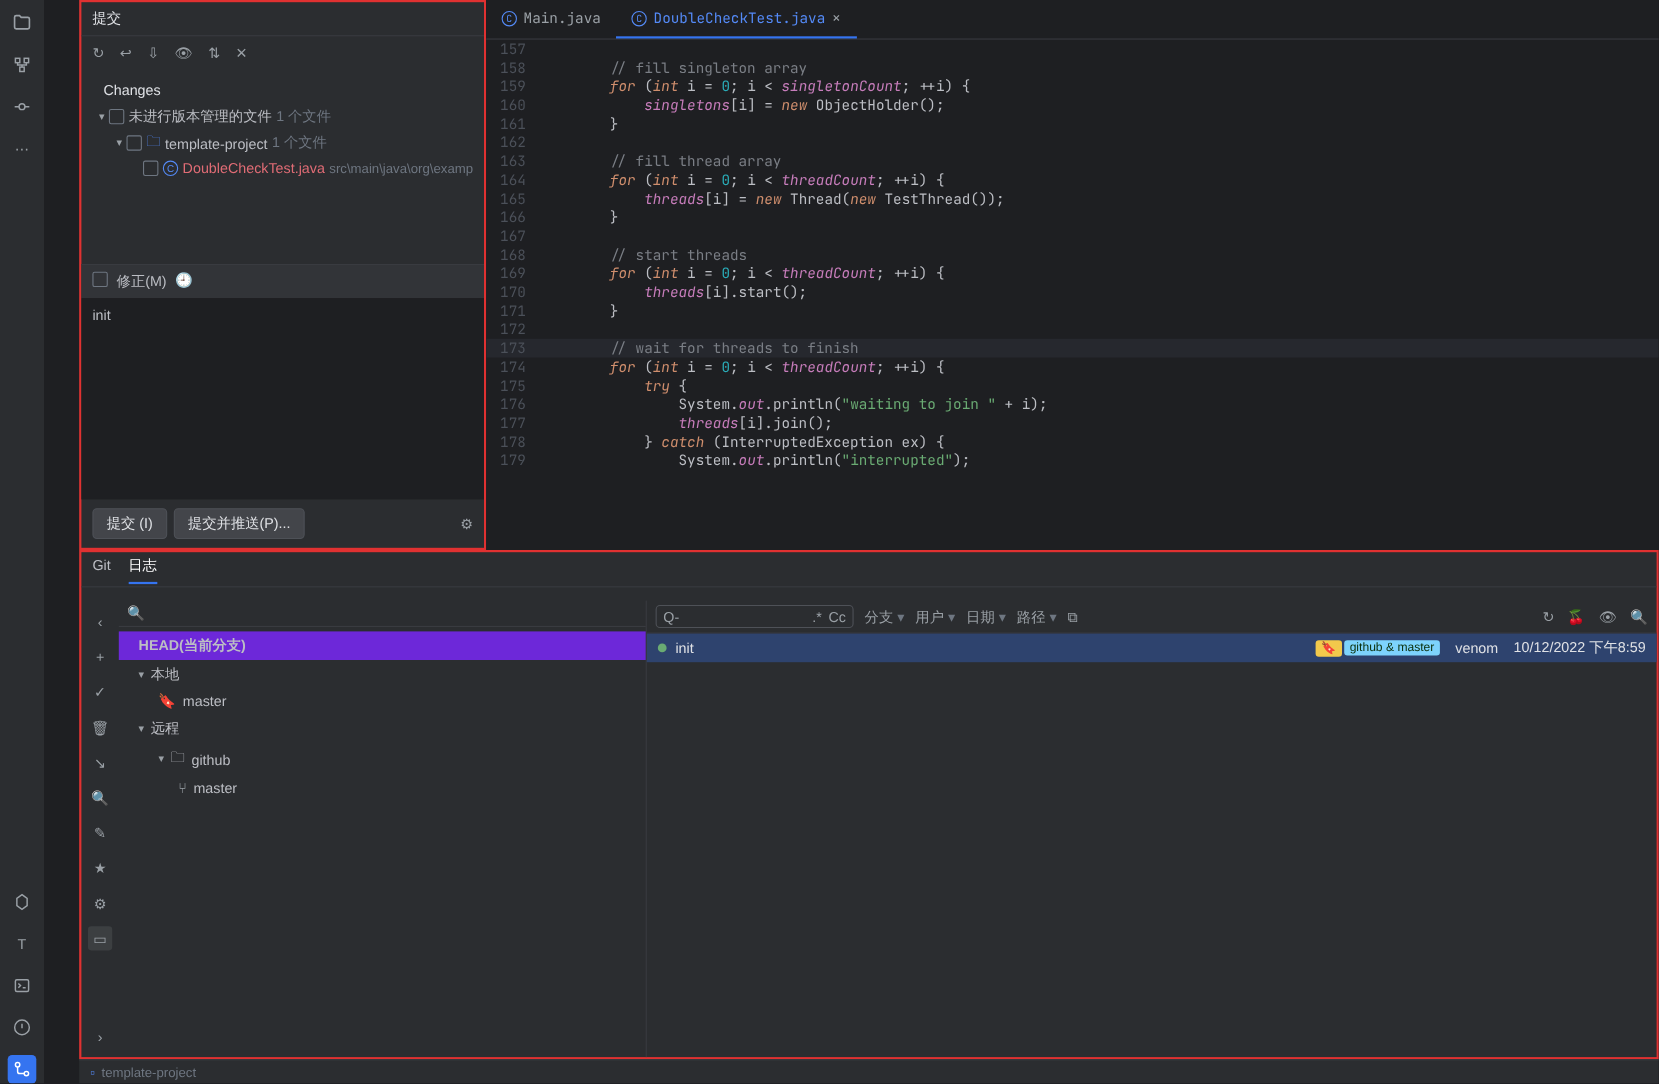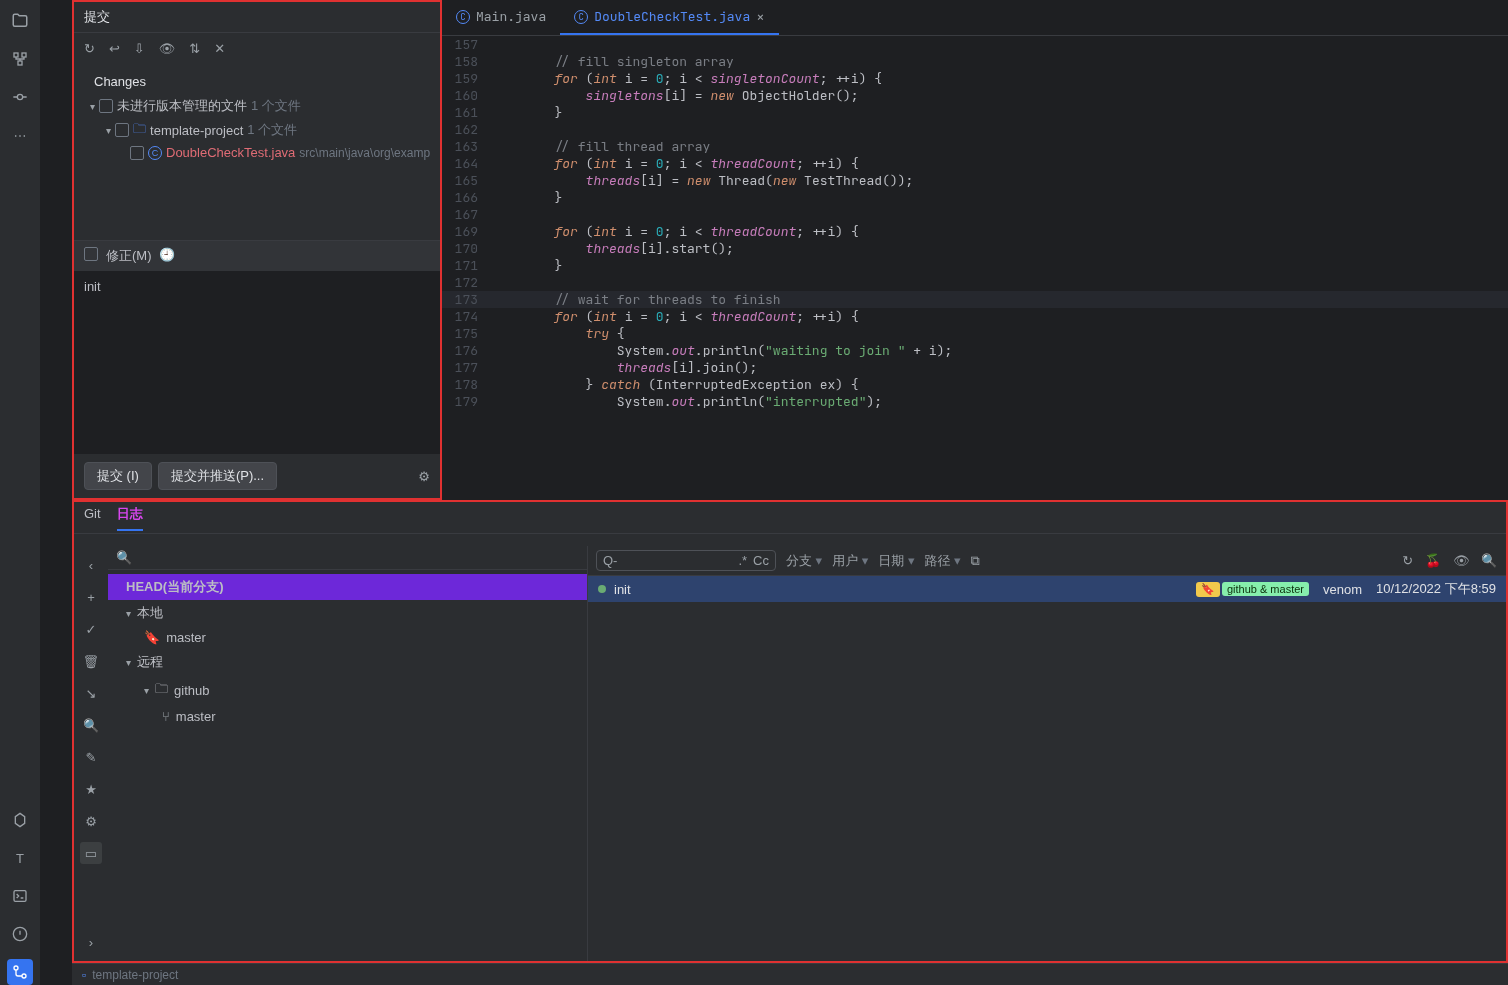--- a/index.html
+++ b/index.html
@@ -130,21 +130,21 @@
 
 .bottom-panel {
   flex:1; border:2px solid #e03131; background:#2b2d30;
   display:flex; flex-direction:column;gap:12px;
 }
 .bottom-tabs {
   display:flex; height:32px; padding:0 10px; gap:16px;
   border-bottom:1px solid #393b40; align-items:center;
 }
 .btab { color:#bcbec4; cursor:pointer; padding-bottom:6px; border-bottom:2px solid transparent;}
-.btab.active { border-bottom-color:#3574f0; color:#d946ef;font-weight:bold; }
+.btab.active { border-bottom-color:#3574f0; color:#ffffff; }
 .bottom-body { flex:1; display:flex; }
 .bp-tool-col {
   width:34px; display:flex; flex-direction:column; align-items:center;
   gap:10px; padding-top:8px; color:#9aa0a6;
 }
 .bp-tool-col .ticn { cursor:pointer; width:22px;height:22px;display:flex;align-items:center;justify-content:center; border-radius:3px;}
 .bp-tool-col .ticn.sel { background:#3c3f41; }
 .branches-col {
   width:480px; border-right:1px solid #393b40; display:flex; flex-direction:column;
 }
@@ -172,21 +172,21 @@
 .ctb-right { margin-left:auto; display:flex; gap:12px; }
 .filter-dd::after { content:" ▾"; color:#6e7681; }
 .commit-row {
   display:flex; align-items:center; padding:4px 10px; gap:8px;
   background:#2e436e; color:#dfe1e5;
 }
 .commit-dot { width:8px;height:8px;background:#6aab73;border-radius:50%; }
 .commit-meta { margin-left:auto; display:flex; gap:14px; align-items:center; }
 .tag-badges { display:flex; align-items:center; gap:2px; }
 .tagb { background:#f2c94c; color:#3b3b00; font-size:11px; padding:1px 5px; border-radius:3px; }
-.tagb.green { background:#86efac; color:#0b300b; }
+.tagb.green { background:#7dd3fc; color:#0b300b; }
 
 .status-bar {
   height:22px; background:#2b2d30; border-top:1px solid #393b40;
   display:flex; align-items:center; padding:0 10px; gap:6px;
   font-size:12px; color:#6e7681;
 }
 svg { display:block; }
 </style>
 </head>
 <body>
@@ -338,20 +338,24 @@
             <div class="gutter">165</div>
             <div class="code">            <span class="field">threads</span>[i] = <span class="kw">new</span> <span class="cls">Thread</span>(<span class="kw">new</span> <span class="cls">TestThread</span>());</div>
           </div>
           <div class="code-line">
             <div class="gutter">166</div>
             <div class="code">        }</div>
           </div>
           <div class="code-line">
             <div class="gutter">167</div>
             <div class="code"></div>
+          </div>
+          <div class="code-line">
+            <div class="gutter">168</div>
+            <div class="code"><span class="comment">        // start threads</span></div>
           </div>
           <div class="code-line">
             <div class="gutter">169</div>
             <div class="code">        <span class="kw">for</span> (<span class="kw">int</span> i = <span class="num">0</span>; i &lt; <span class="field">threadCount</span>; ++i) {</div>
           </div>
           <div class="code-line">
             <div class="gutter">170</div>
             <div class="code">            <span class="field">threads</span>[i].start();</div>
           </div>
           <div class="code-line">

